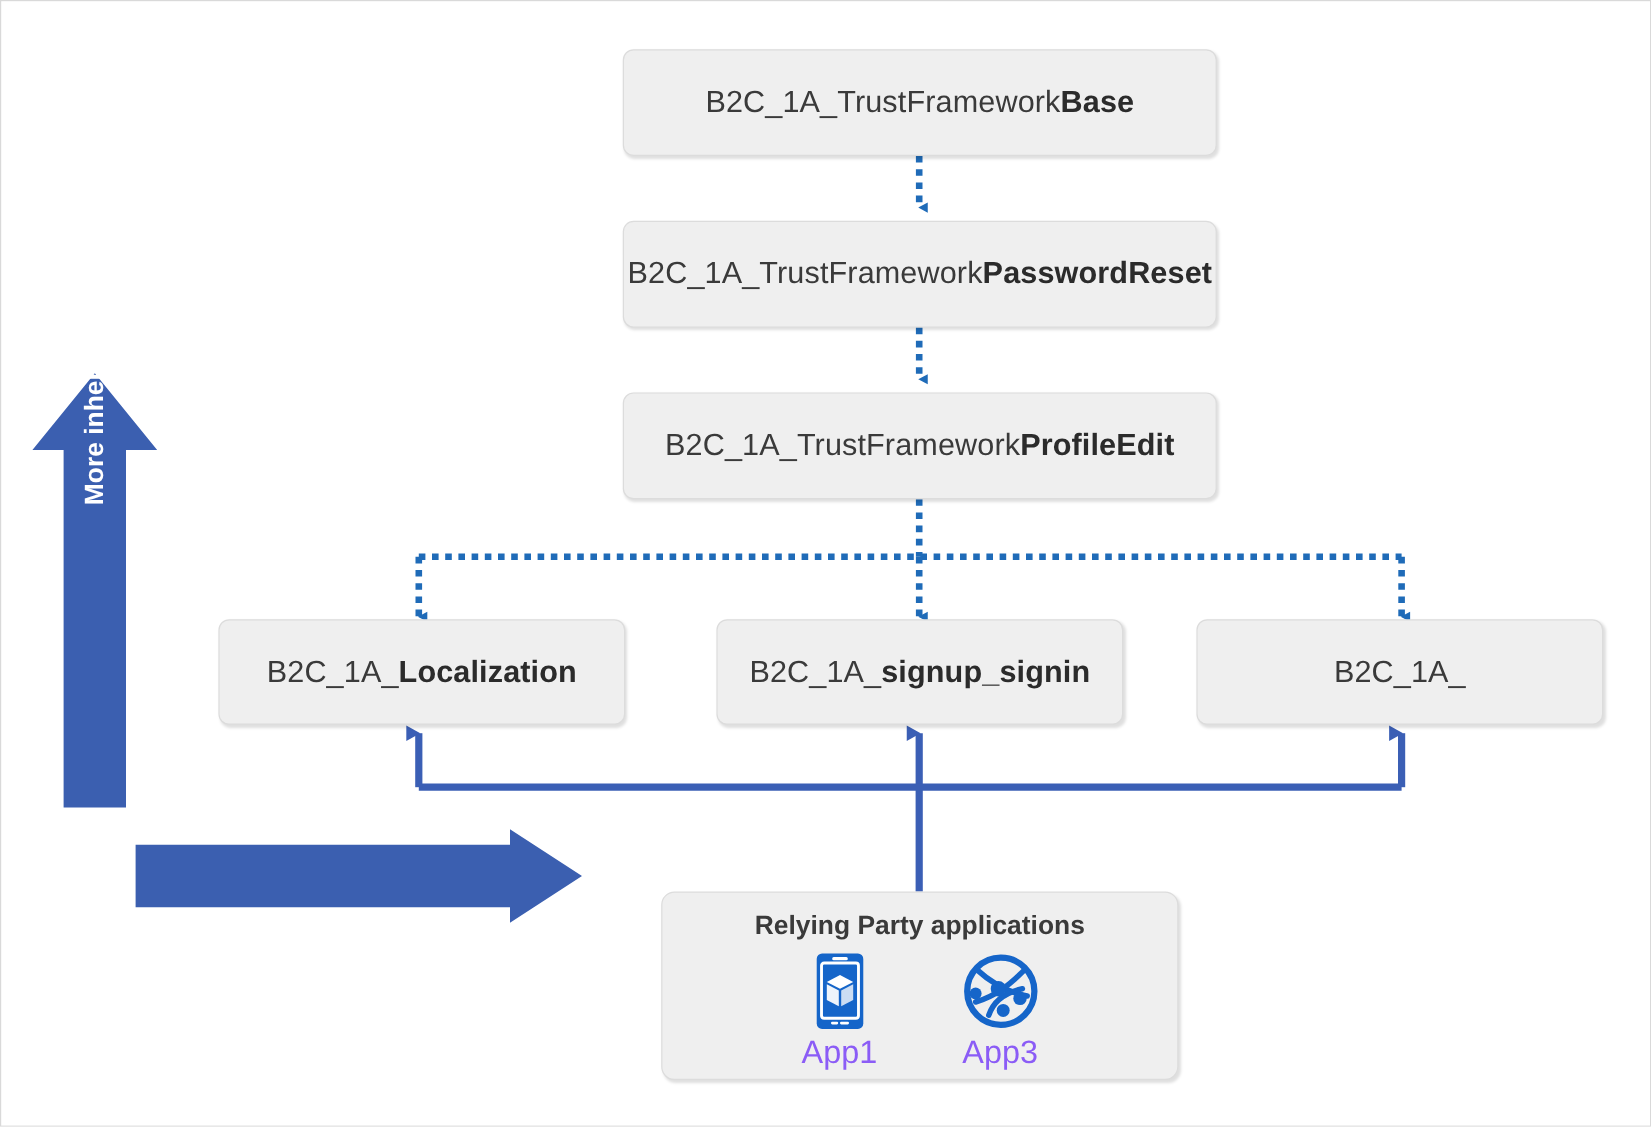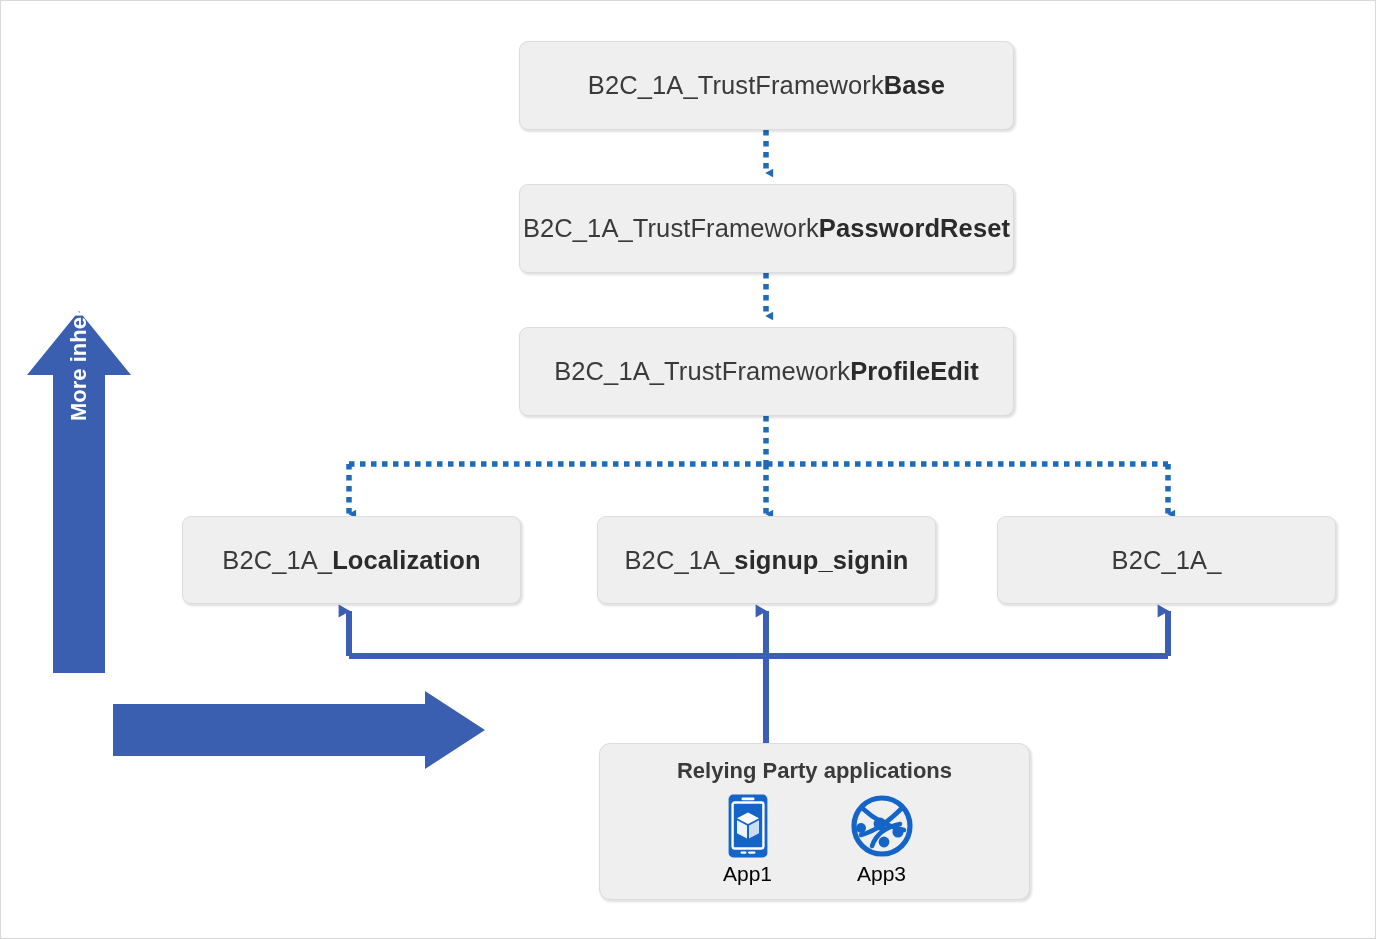--- a/index.html
+++ b/index.html
@@ -77,21 +77,20 @@
     position: absolute;
     left: 550px;
     top: 742px;
     width: 431px;
     height: 157px;
     background: #efefef;
     border: 1px solid #dcdcdc;
     border-radius: 11px;
     box-shadow: 1.5px 2px 2.5px rgba(0,0,0,0.13);
     box-sizing: border-box;
-    margin-left: 48px;
   }
   #rp-title {
     position: absolute;
     left: 0;
     top: 14px;
     width: 100%;
     text-align: center;
     font-size: 22px;
     font-weight: bold;
     color: #3a3a3a;
@@ -112,22 +111,22 @@
     align-items: center;
   }
   .app-glyph {
     height: 68px;
     display: flex;
     align-items: center;
     justify-content: center;
   }
   .app-label {
     margin-top: 2px;
-    font-size: 21px;
-    color: #000000;
+    font-size: 27px;
+    color: #8b5cf6;
   }
 </style>
 </head>
 <body>
 
 <div id="canvas">
 
   <svg id="wires" viewBox="0 0 1376 939" xmlns="http://www.w3.org/2000/svg">
     <defs>
       <marker id="dotArrow" markerWidth="9" markerHeight="9" refX="4.5" refY="7.6" orient="auto" markerUnits="userSpaceOnUse">

